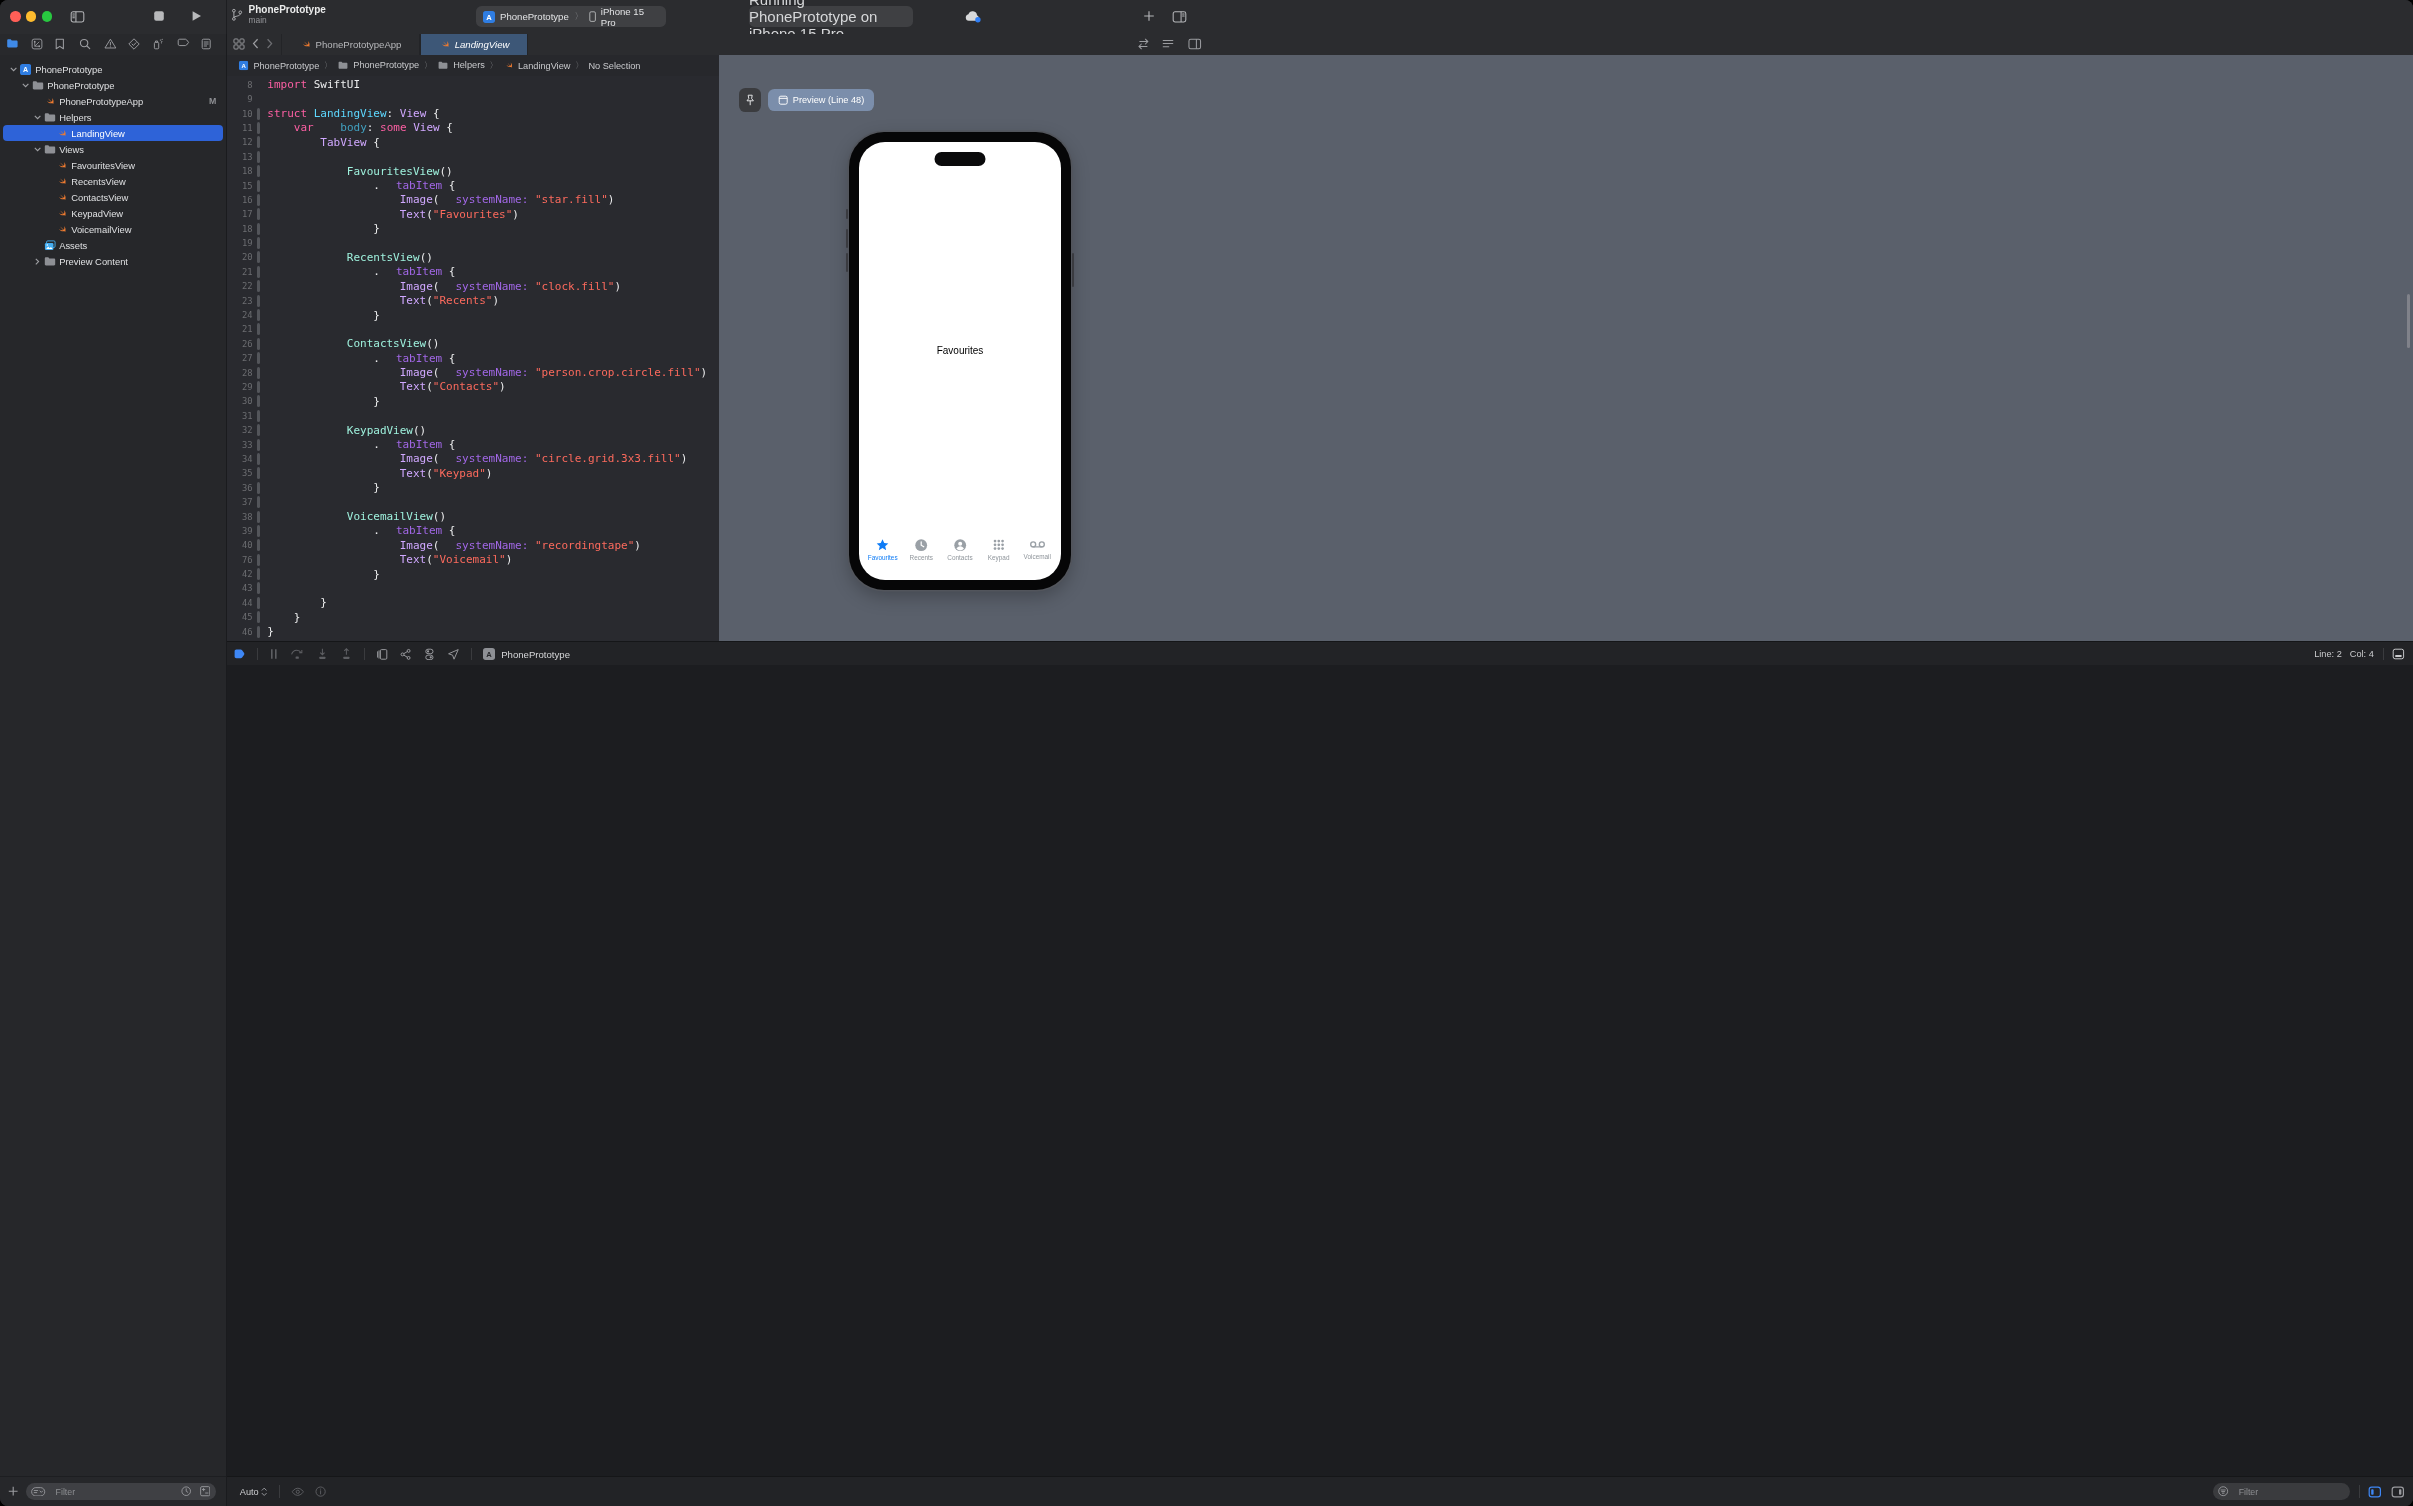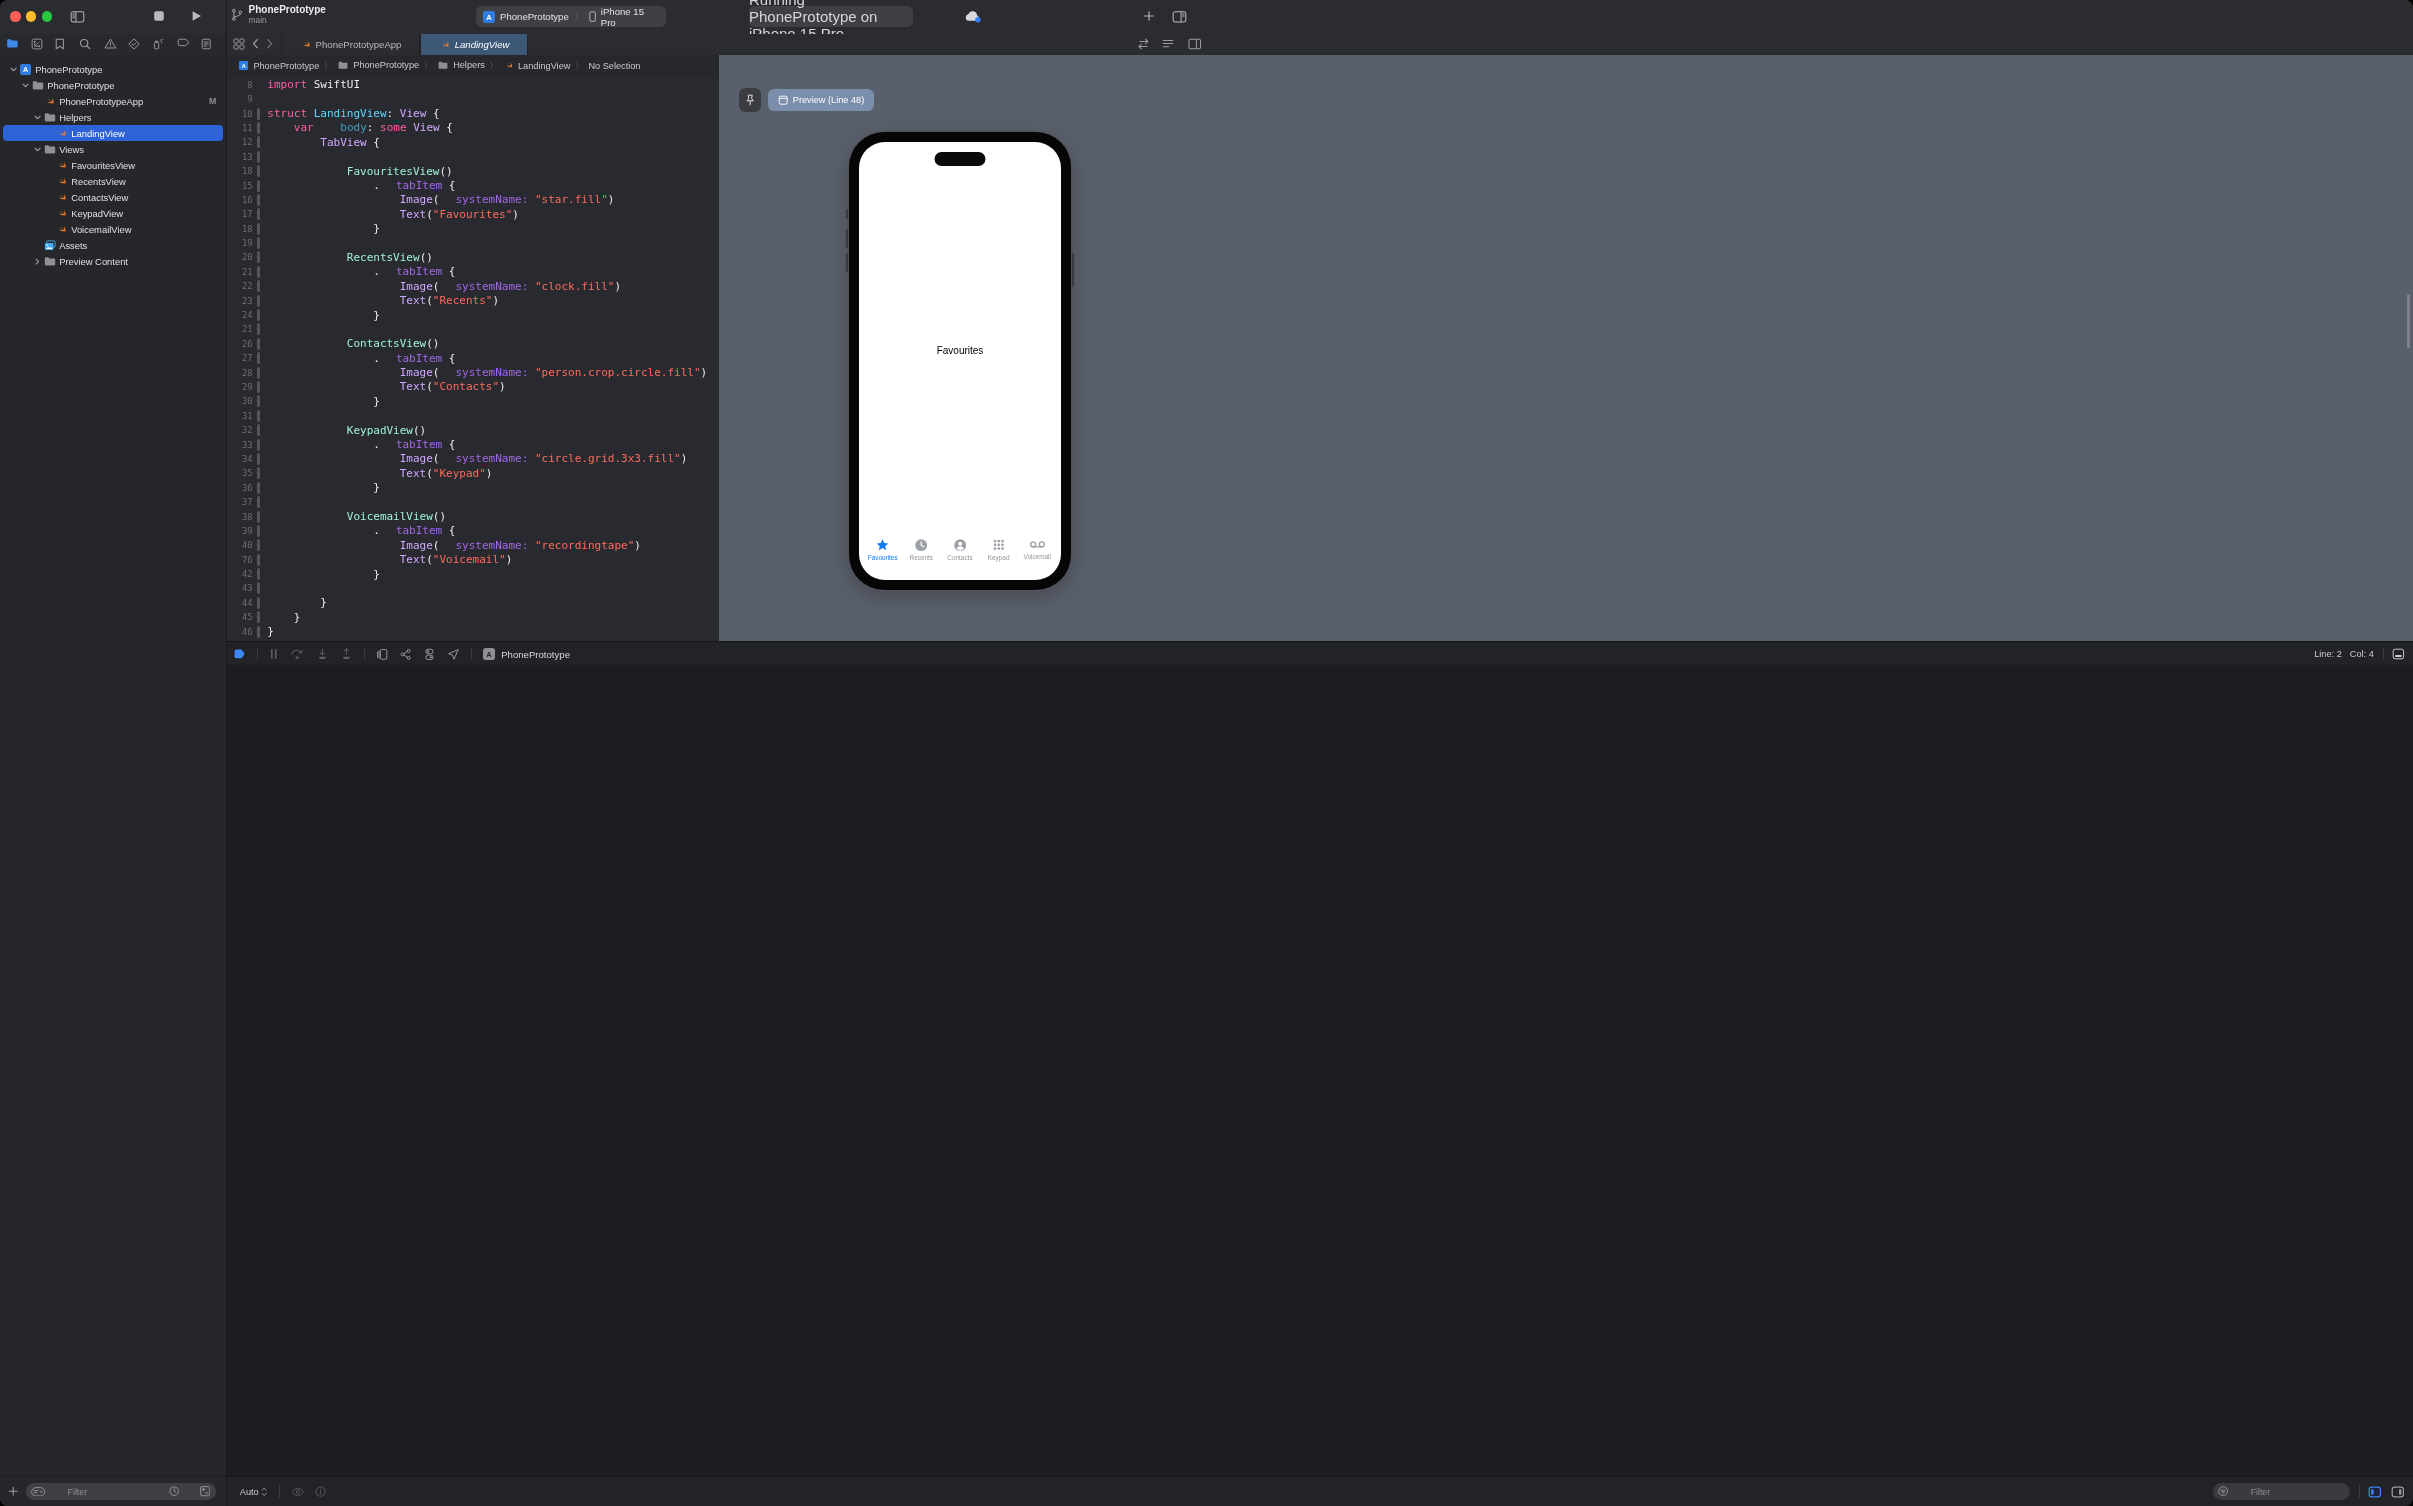--- a/index.html
+++ b/index.html
@@ -107,21 +107,21 @@
   .db-right{margin-left:auto;display:flex;align-items:center;gap:8px;margin-right:8px;font-size:9.2px;color:#cbccce;}
 
   
   .console{position:absolute;left:227px;right:0;top:665px;bottom:29px;background:#1c1d20;}
 
   
   .bbar-left{position:absolute;left:0;bottom:0;width:226px;height:29px;background:#26272a;border-top:0.8px solid #1d1e21;
     display:flex;align-items:center;}
   .bbar-right{position:absolute;left:227px;right:0;bottom:0;height:29px;background:#222326;border-top:0.8px solid #151618;
     display:flex;align-items:center;}
-  .filter-field{height:17px;background:#3f4044;border-radius:8.8px;display:flex;align-items:center;padding:0 5.6px;gap:20px;}
+  .filter-field{height:17px;background:#3f4044;border-radius:8.8px;display:flex;align-items:center;padding:0 5.6px;gap:8px;}
   .filter-field input{background:transparent;border:none;outline:none;color:#d6d7d9;font-size:8.8px;width:100%;
     font-family:"Liberation Sans",sans-serif;}
   .filter-field input::placeholder{color:#8e8f93;}
   .auto-lbl{font-size:9.2px;color:#cdced1;display:flex;align-items:center;gap:2.4px;}
 </style>
 </head>
 <body>
 
 <div class="window">
 

